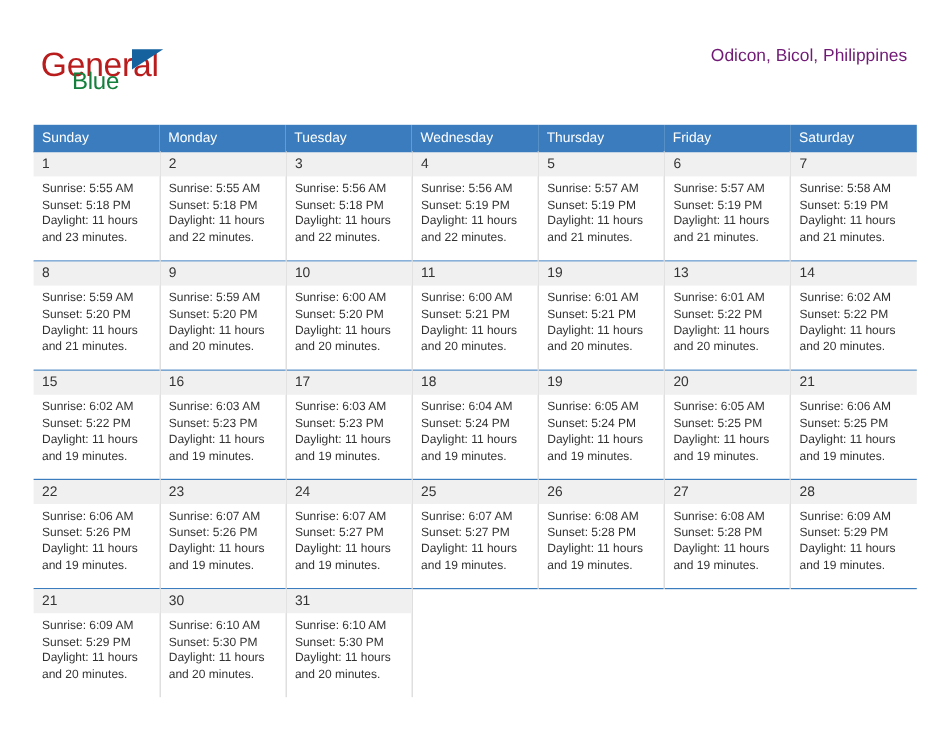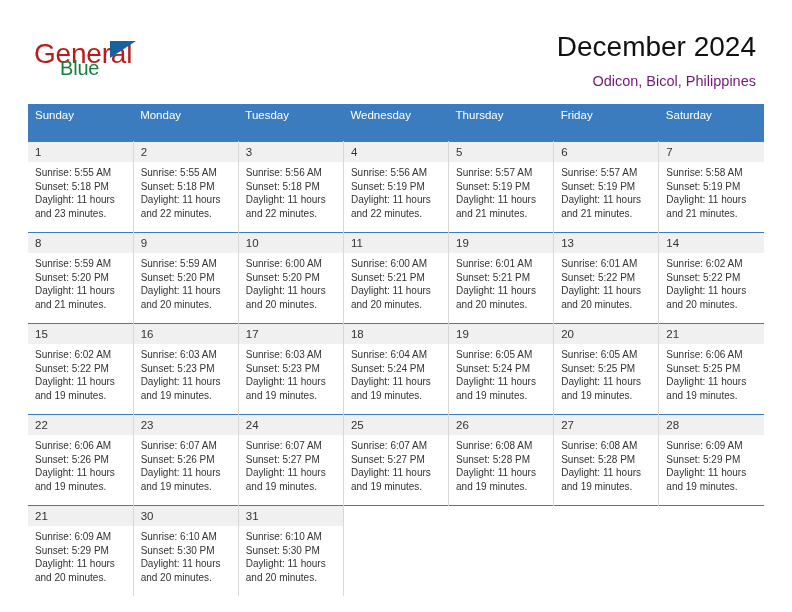--- a/index.html
+++ b/index.html
@@ -92,21 +92,21 @@
     width: 736px;
     border-collapse: collapse;
     table-layout: fixed;
   }
   .calendar th {
     background: #3a7cbe;
     color: #ffffff;
     font-size: 11.5px;
     font-weight: normal;
     text-align: left;
-    padding: 5px 0 20px 7px;
+    padding: 5px 0 5px 7px;
     height: 11px;
     border: none;
   }
   .calendar td {
     vertical-align: top;
     padding: 0;
     border-left: 1px solid #d8d8d8;
     border-right: 1px solid #d8d8d8;
     border-top: 1px solid #3a7cbe;
     width: 105.14px;
@@ -152,21 +152,20 @@
 
   <div class="header">
 
     <div class="logo">
       <span class="logo-general">General</span>
       <span class="logo-flag"></span>
       <span class="logo-blue">Blue</span>
     </div>
 
     <div class="title-block">
-      <div class="cal-title">December 2024</div>
       <div class="cal-subtitle">Odicon, Bicol, Philippines</div>
     </div>
 
   </div>
 
   <table class="calendar">
     <thead>
       <tr>
         <th>Sunday</th>
         <th>Monday</th>

